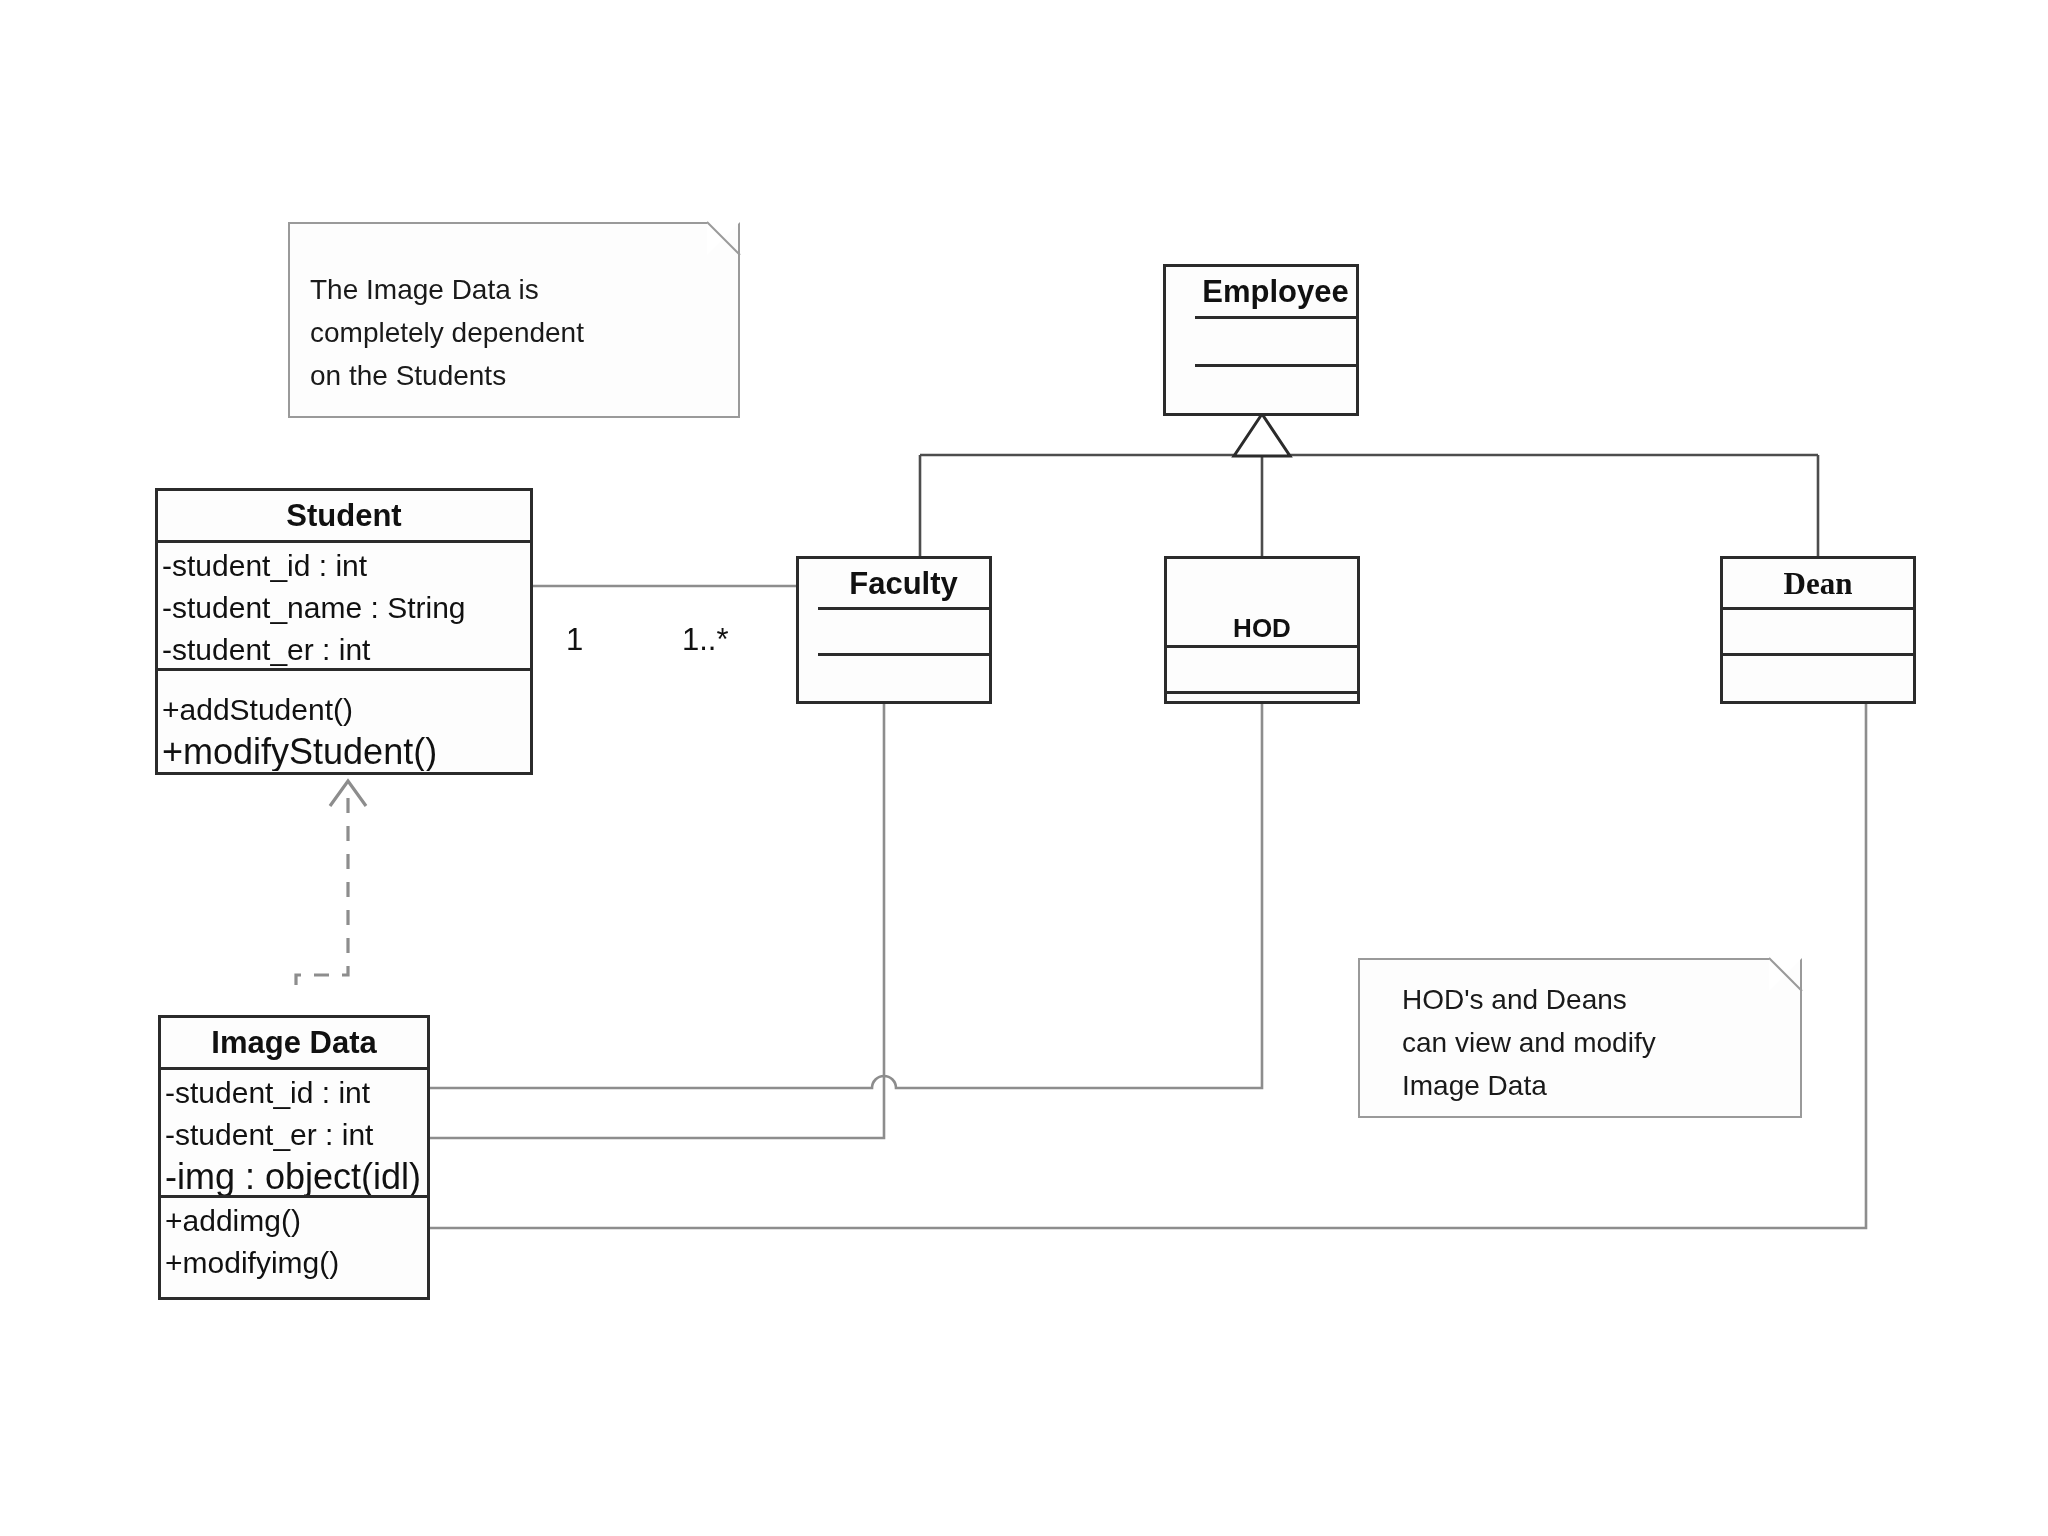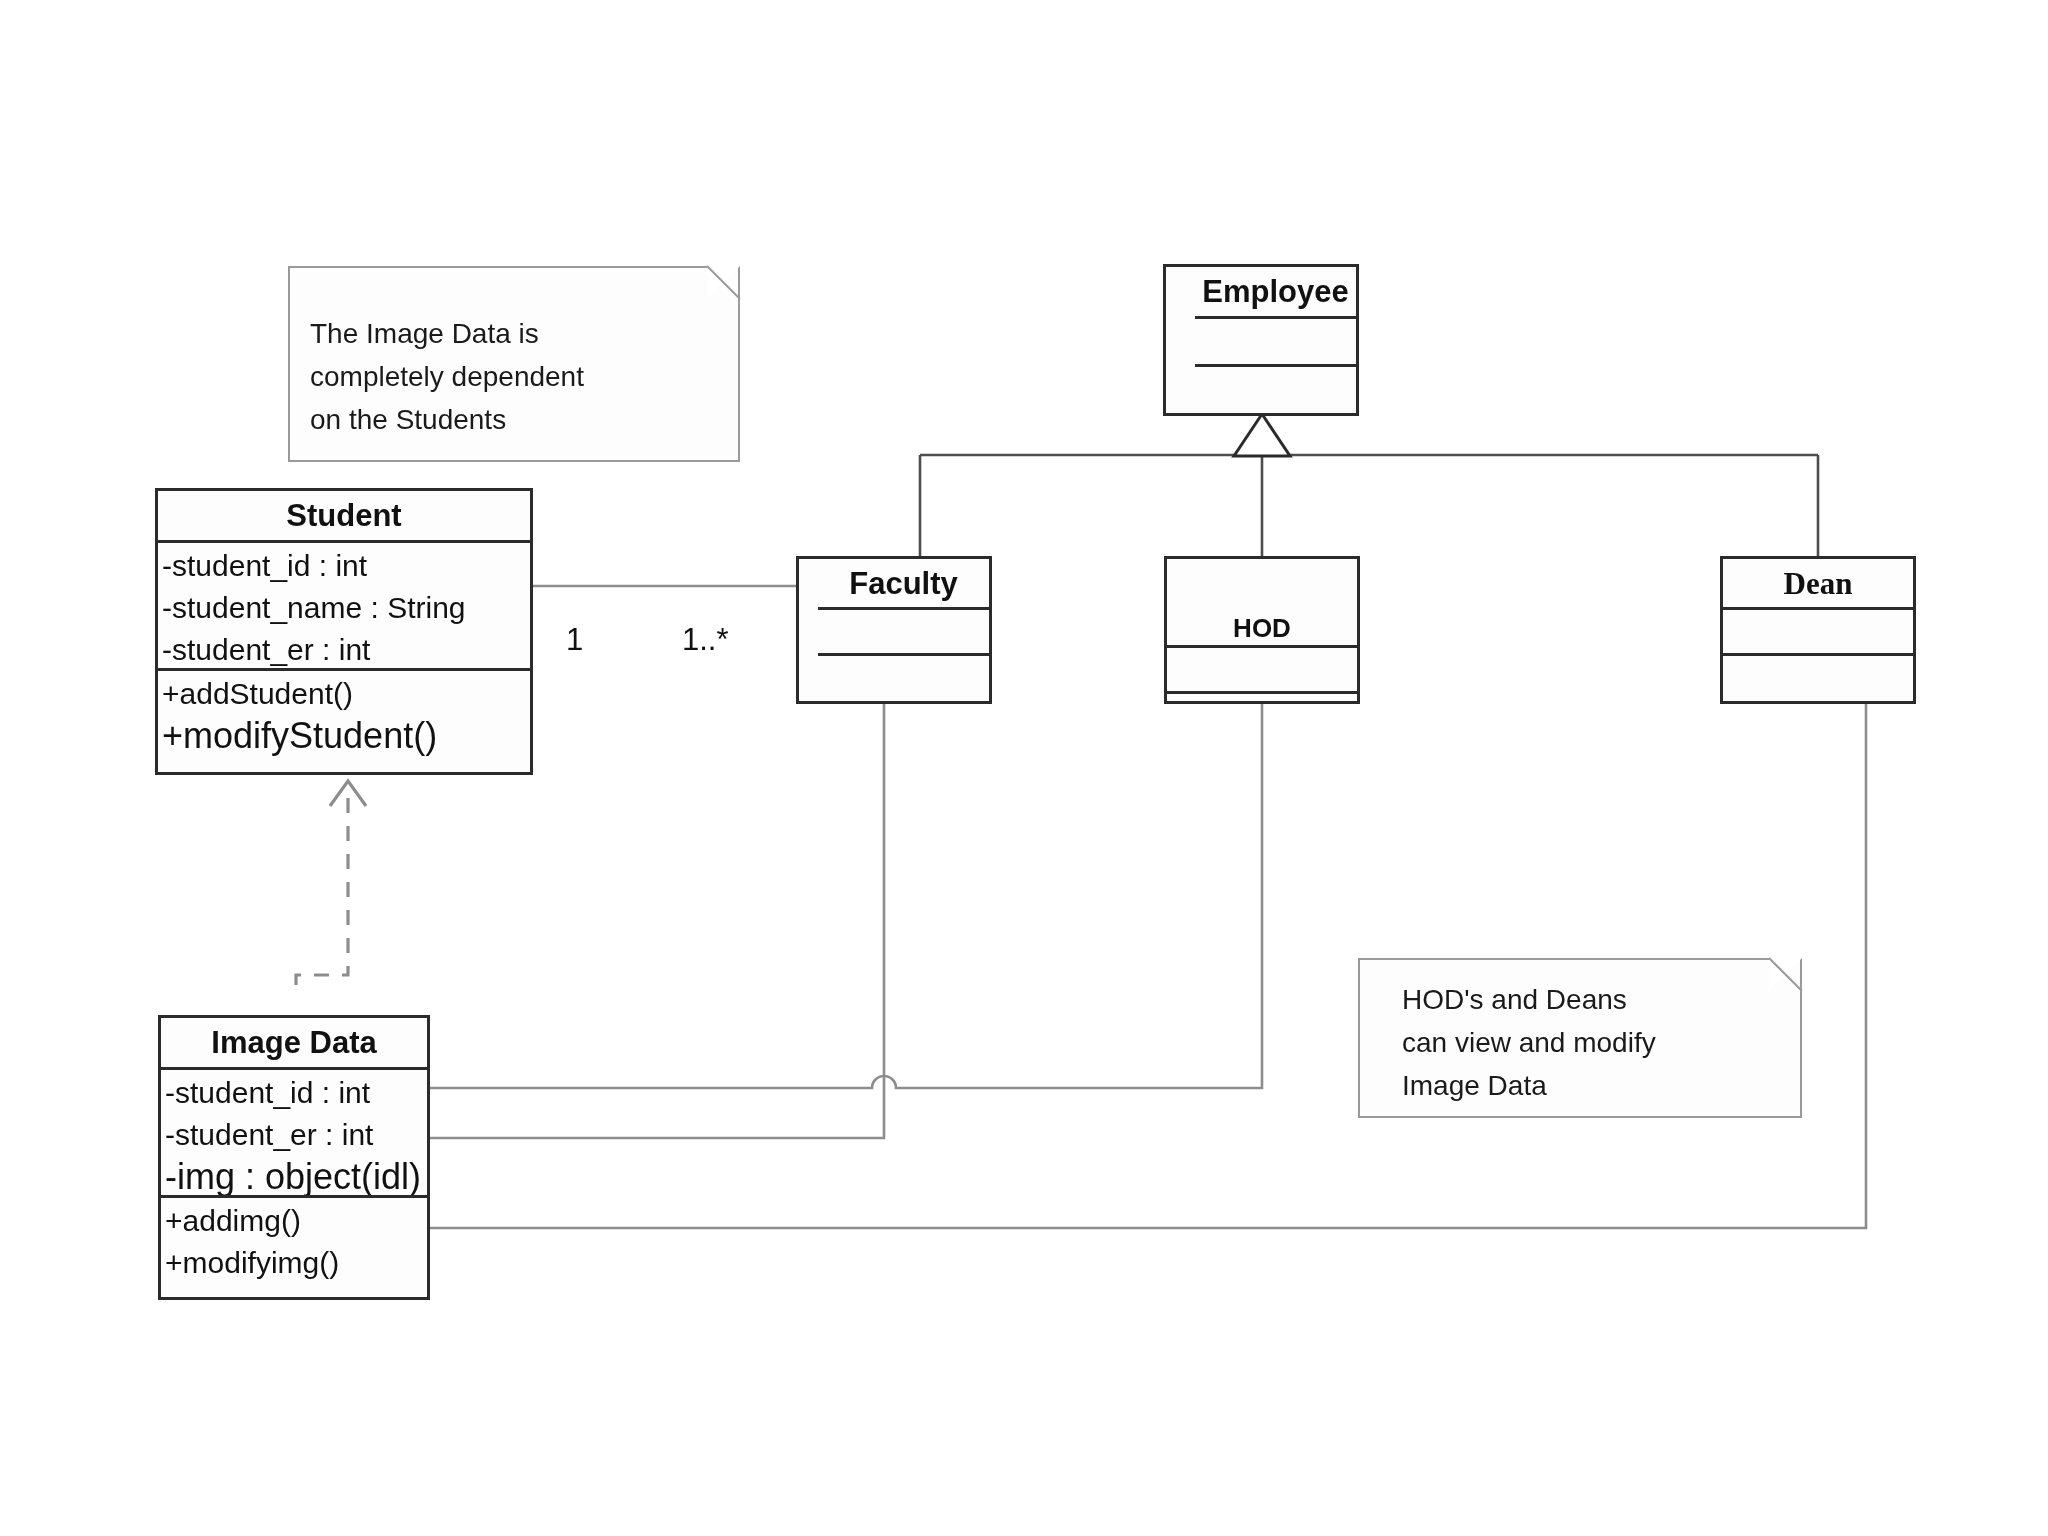--- a/index.html
+++ b/index.html
@@ -151,21 +151,21 @@
 
     <g stroke="#8d8d8d" stroke-width="2.6" fill="none">
       <path d="M430 1138 L884 1138 L884 703"></path>
     </g>
 
     <g stroke="#8d8d8d" stroke-width="2.6" fill="none">
       <path d="M430 1228 L1866 1228 L1866 703"></path>
     </g>
   </svg>
 
-  <div class="uml-note" style="left:288px; top:222px; width:452px; height:196px;margin-top:44px;">
+  <div class="uml-note" style="left:288px; top:222px; width:452px; height:196px;">
     <div class="note-body"></div>
     <div class="note-fold"></div>
     <svg class="note-fold-edge" viewBox="0 0 38 38">
       <path d="M4 2 L4 36 L36 36" fill="none" stroke="none"></path>
       <path d="M3 2 L36 35" fill="none" stroke="#9a9a9a" stroke-width="2"></path>
     </svg>
     <div class="note-text t-22" style="padding:46px 0 0 22px; font-size:28px; line-height:43px;">The Image Data is
 completely dependent
 on the Students</div>
   </div>
@@ -181,21 +181,21 @@
 Image Data</div>
   </div>
 
   <div class="uml-class" style="left:155px; top:488px; width:378px; height:287px;">
     <div class="cls-title" style="height:52px; line-height:50px; font-size:31px;">Student</div>
     <div class="cls-compartment divided" style="height:128px; padding:2px 0 0 4px;">
       <div class="cls-row" style="font-size:30px; line-height:42px;">-student_id : int</div>
       <div class="cls-row" style="font-size:30px; line-height:42px;">-student_name : String</div>
       <div class="cls-row" style="font-size:30px; line-height:42px;">-student_er : int</div>
     </div>
-    <div class="cls-compartment" style="height:100px; padding:2px 0 0 4px;">
+    <div class="cls-compartment" style="height:100px; padding:18px 0 0 4px;">
       <div class="cls-row" style="font-size:30px; line-height:42px;">+addStudent()</div>
       <div class="cls-row" style="font-size:36px; line-height:42px;">+modifyStudent()</div>
     </div>
   </div>
 
   <div class="uml-class" style="left:158px; top:1015px; width:272px; height:285px;">
     <div class="cls-title" style="height:52px; line-height:50px; font-size:31px;">Image Data</div>
     <div class="cls-compartment divided" style="height:128px; padding:2px 0 0 4px;">
       <div class="cls-row" style="font-size:30px; line-height:42px;">-student_id : int</div>
       <div class="cls-row" style="font-size:30px; line-height:42px;">-student_er : int</div>

